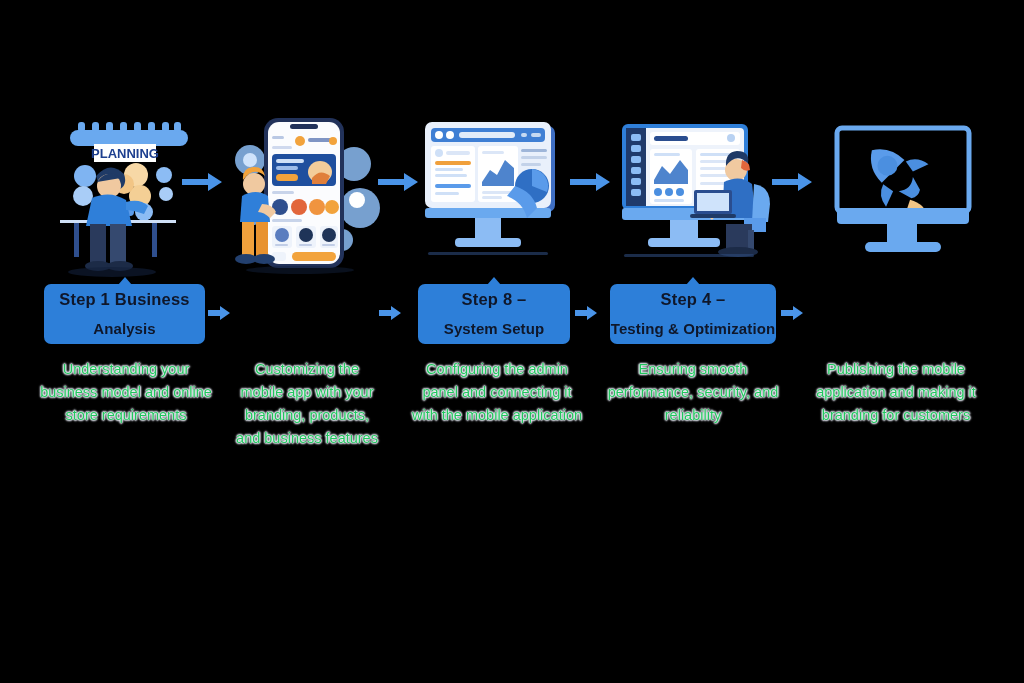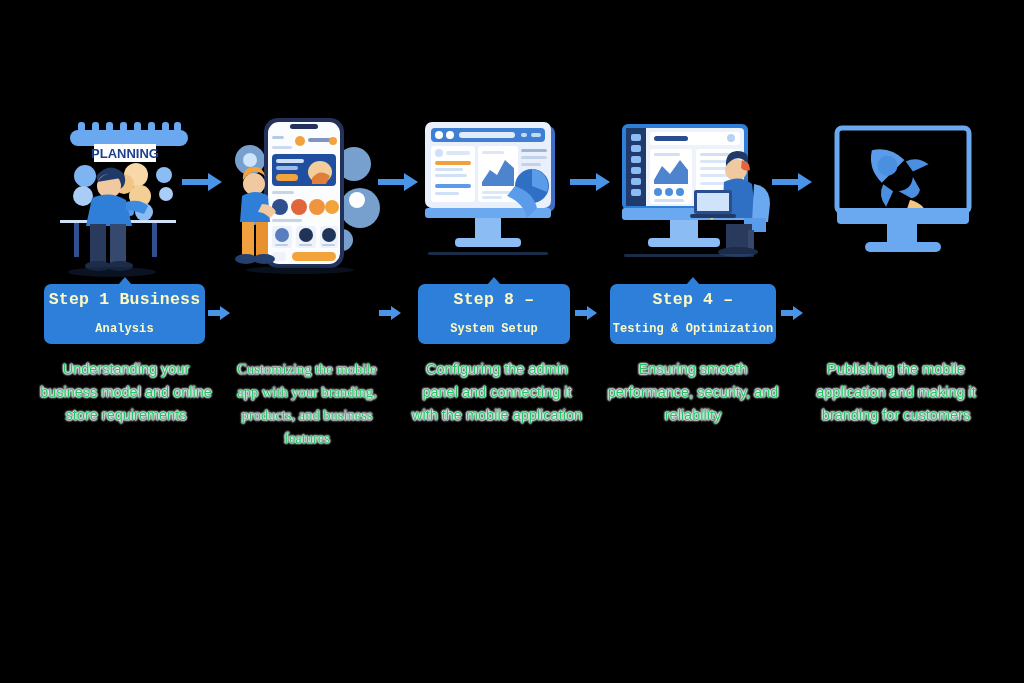--- a/index.html
+++ b/index.html
@@ -22,26 +22,25 @@
 
   .big-arrow { position: absolute; top: 72px; width: 40px; height: 20px; }
   .a1 { left: 182px; } .a2 { left: 378px; } .a3 { left: 570px; } .a4 { left: 772px; }
 
   
   .boxes { position: absolute; left: 0; top: 284px; width: 1024px; height: 62px; }
   .step-box {
     position: absolute; top: 0; height: 60px;
     background: #2d7fd9; border-radius: 7px;
     display: flex; flex-direction: column; align-items: center; justify-content: center;
-    color: #fef9c3; text-align: center;
+    color: #0f172a; text-align: center;
     box-shadow: 0 1px 3px rgba(0,0,0,0.4);
-    font-family: Liberation Mono, monospace;
   }
   .step-box .l1 { font-size: 16.5px; font-weight: bold; letter-spacing: .2px; line-height: 1.15; }
-  .step-box .l2 { font-size: 12px; font-weight: bold; letter-spacing: .1px; line-height: 1.2; margin-top: 12px; }
+  .step-box .l2 { font-size: 15px; font-weight: bold; letter-spacing: .1px; line-height: 1.2; margin-top: 12px; }
   .b1 { left: 44px;  width: 161px; }
   .b2 { left: 235px; width: 140px; }
   .b3 { left: 418px; width: 152px; }
   .b4 { left: 610px; width: 166px; }
   .b5 { left: 808px; width: 176px; }
 
   .notch {
     position: absolute; top: -7px; left: 50%; margin-left: -7px;
     width: 0; height: 0;
     border-left: 7px solid transparent; border-right: 7px solid transparent;
@@ -54,21 +53,21 @@
   .descs { position: absolute; left: 0; top: 358px; width: 1024px; }
   .desc {
     position: absolute; top: 0; text-align: center;
     font-size: 14.5px; line-height: 23px; font-weight: 500;
     color: #22c55e;
     text-shadow:
       0 0 1px #fff, 0 0 2px #fff, 1px 0 2px #e9eefb, -1px 0 2px #e9eefb,
       0 1px 2px #dfe6f7, 0 -1px 2px #dfe6f7;
   }
   .d1 { left: 40px;  width: 172px; }
-  .d2 { left: 232px; width: 150px; font-family: Liberation Serif, serif; }
+  .d2 { left: 232px; width: 150px; }
   .d3 { left: 408px; width: 178px; }
   .d4 { left: 604px; width: 178px; }
   .d5 { left: 798px; width: 196px; }
 
   svg { display: block; overflow: visible; }
 </style>
 </head>
 <body>
 
 <div id="stage">

